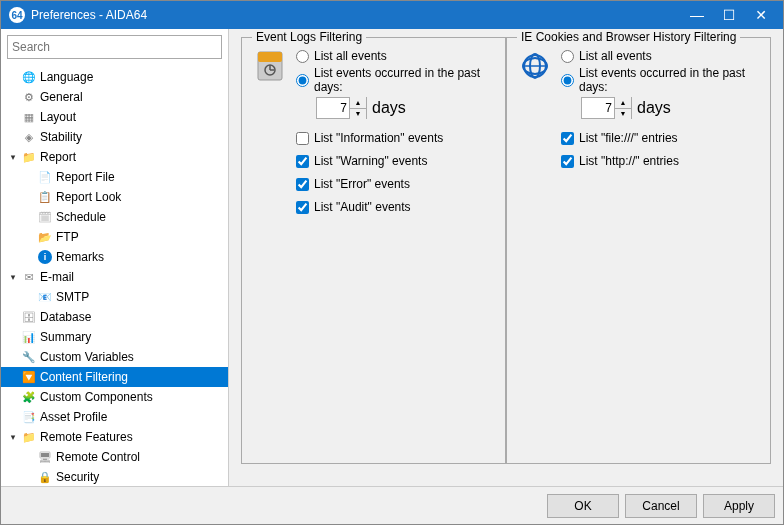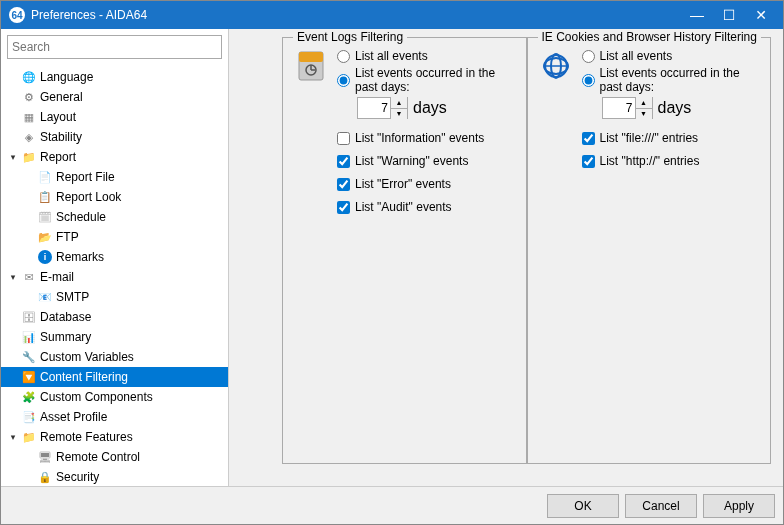--- a/index.html
+++ b/index.html
@@ -51,21 +51,20 @@
     .titlebar-btn {
       width: 28px; height: 28px;
       display: flex; align-items: center; justify-content: center;
       cursor: pointer; color: white; font-size: 14px;
     }
 
     .content {
       display: flex;
       flex: 1;
       overflow: hidden;
-      gap: 41px;
     }
 
     
     .left-panel {
       width: 228px;
       background: white;
       border-right: 1px solid #ccc;
       display: flex;
       flex-direction: column;
       overflow: hidden;

